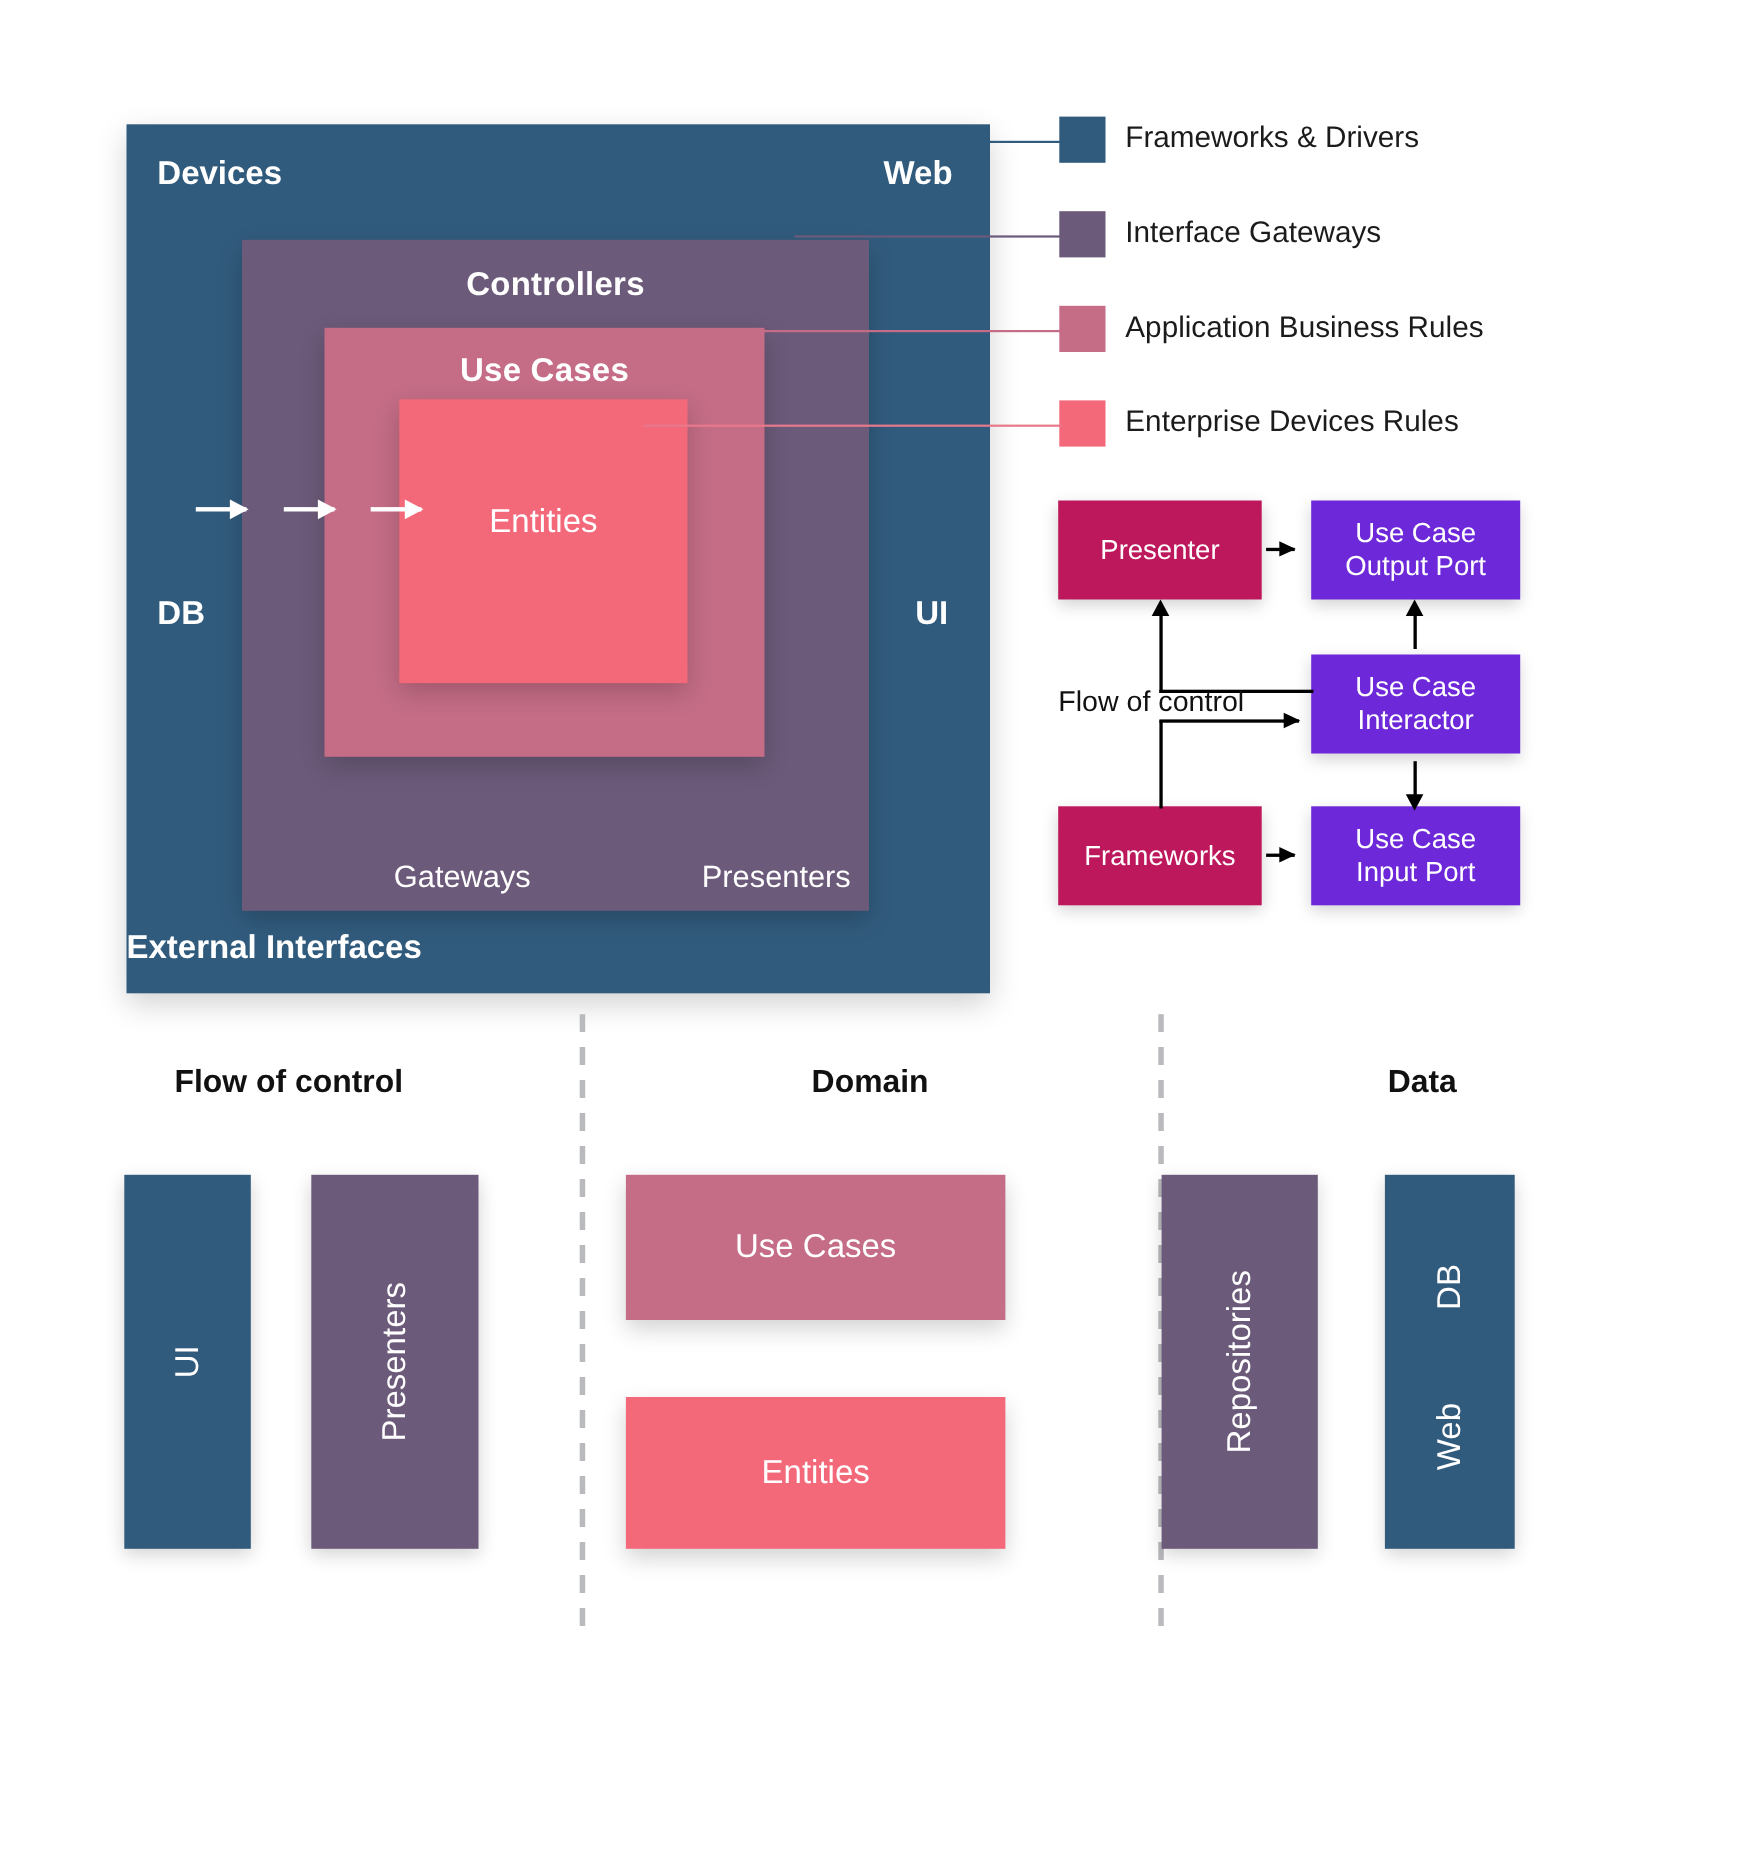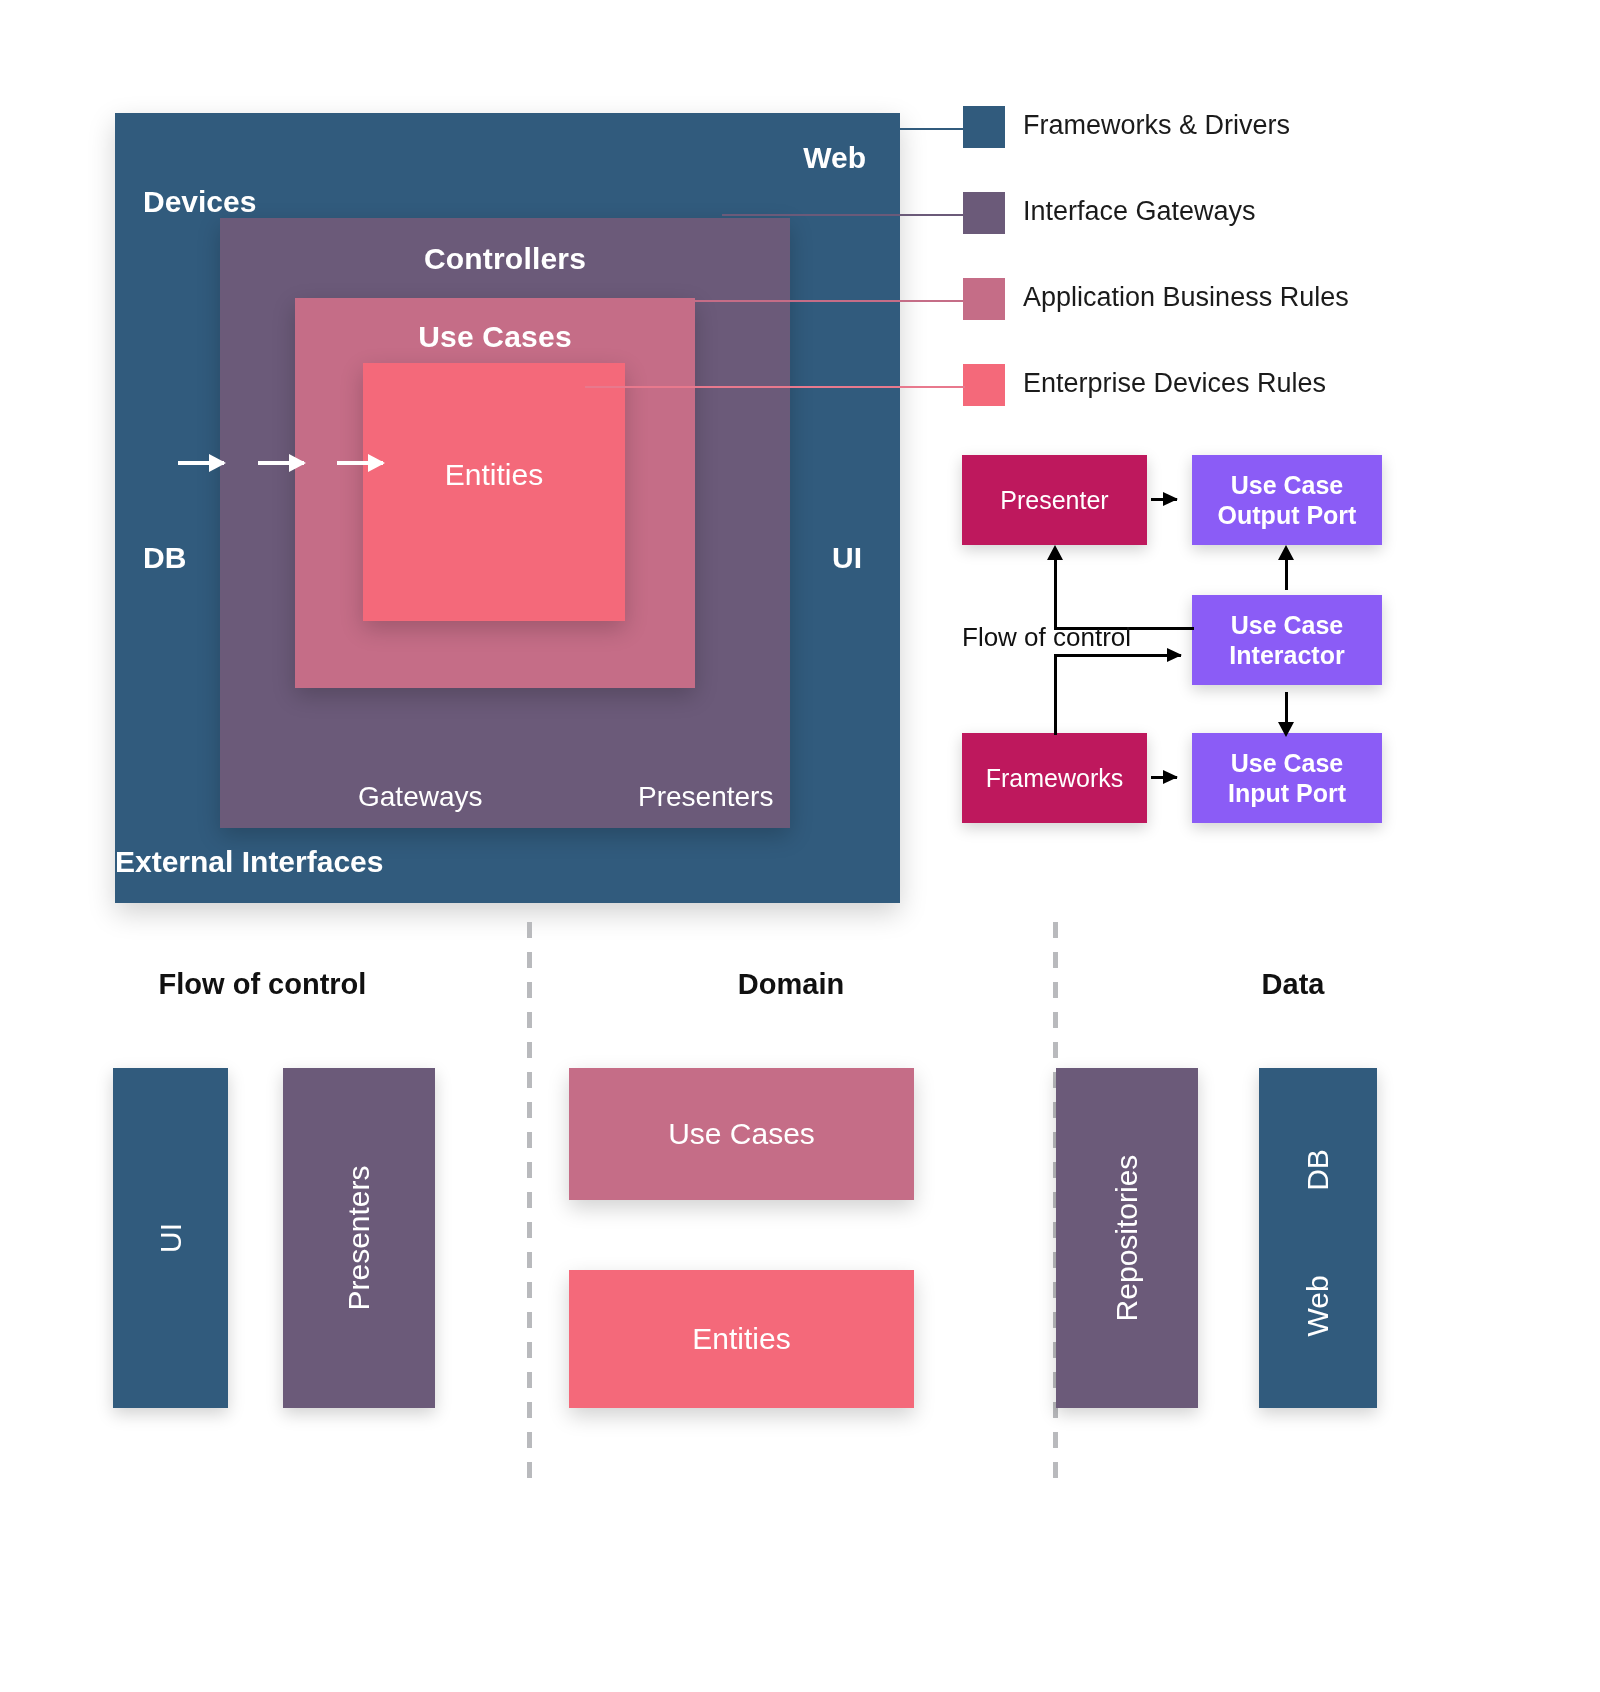--- a/index.html
+++ b/index.html
@@ -60,21 +60,21 @@
     text-align: center;
     font-size: 30px;
     font-weight: 700;
     letter-spacing: 0.2px;
   }
   .corner-label {
     position: absolute;
     font-size: 30px;
     font-weight: 700;
   }
-  #lbl-devices { left: 28px; top: 28px; margin-top: 44px; }
+  #lbl-devices { left: 28px; top: 28px; }
   #lbl-web     { right: 34px; top: 28px; }
   #lbl-db      { left: 28px; top: 428px; font-weight: 700; }
   #lbl-ui      { right: 38px; top: 428px; font-weight: 700; }
   #lbl-external {
     position: absolute; left: 0; right: 0; bottom: 24px;
     font-size: 30px; font-weight: 700;
   }
   #lbl-gateways  { position: absolute; left: 138px; top: 563px; font-size: 28px; font-weight: 400; }
   #lbl-presenters{ position: absolute; left: 418px; top: 563px; font-size: 28px; font-weight: 400; }
 
@@ -121,21 +121,21 @@
     color: #ffffff;
     display: flex;
     align-items: center;
     justify-content: center;
     text-align: center;
     font-size: 25px;
     line-height: 1.22;
     box-shadow: 0 5px 14px rgba(0,0,0,0.18);
   }
   .purple { background: #be185d; }
-  .rose   { background: #8b5cf6; font-weight: bold; }
+  .rose   { background: #6d28d9; }
 
   .fline { position: absolute; background: #000000; }
   .harrow { position: absolute; height: 3px; background: #000000; }
   .harrow::after {
     content: "";
     position: absolute; right: -1px; top: -6px;
     border-left: 15px solid #000000;
     border-top: 7.5px solid transparent;
     border-bottom: 7.5px solid transparent;
   }

